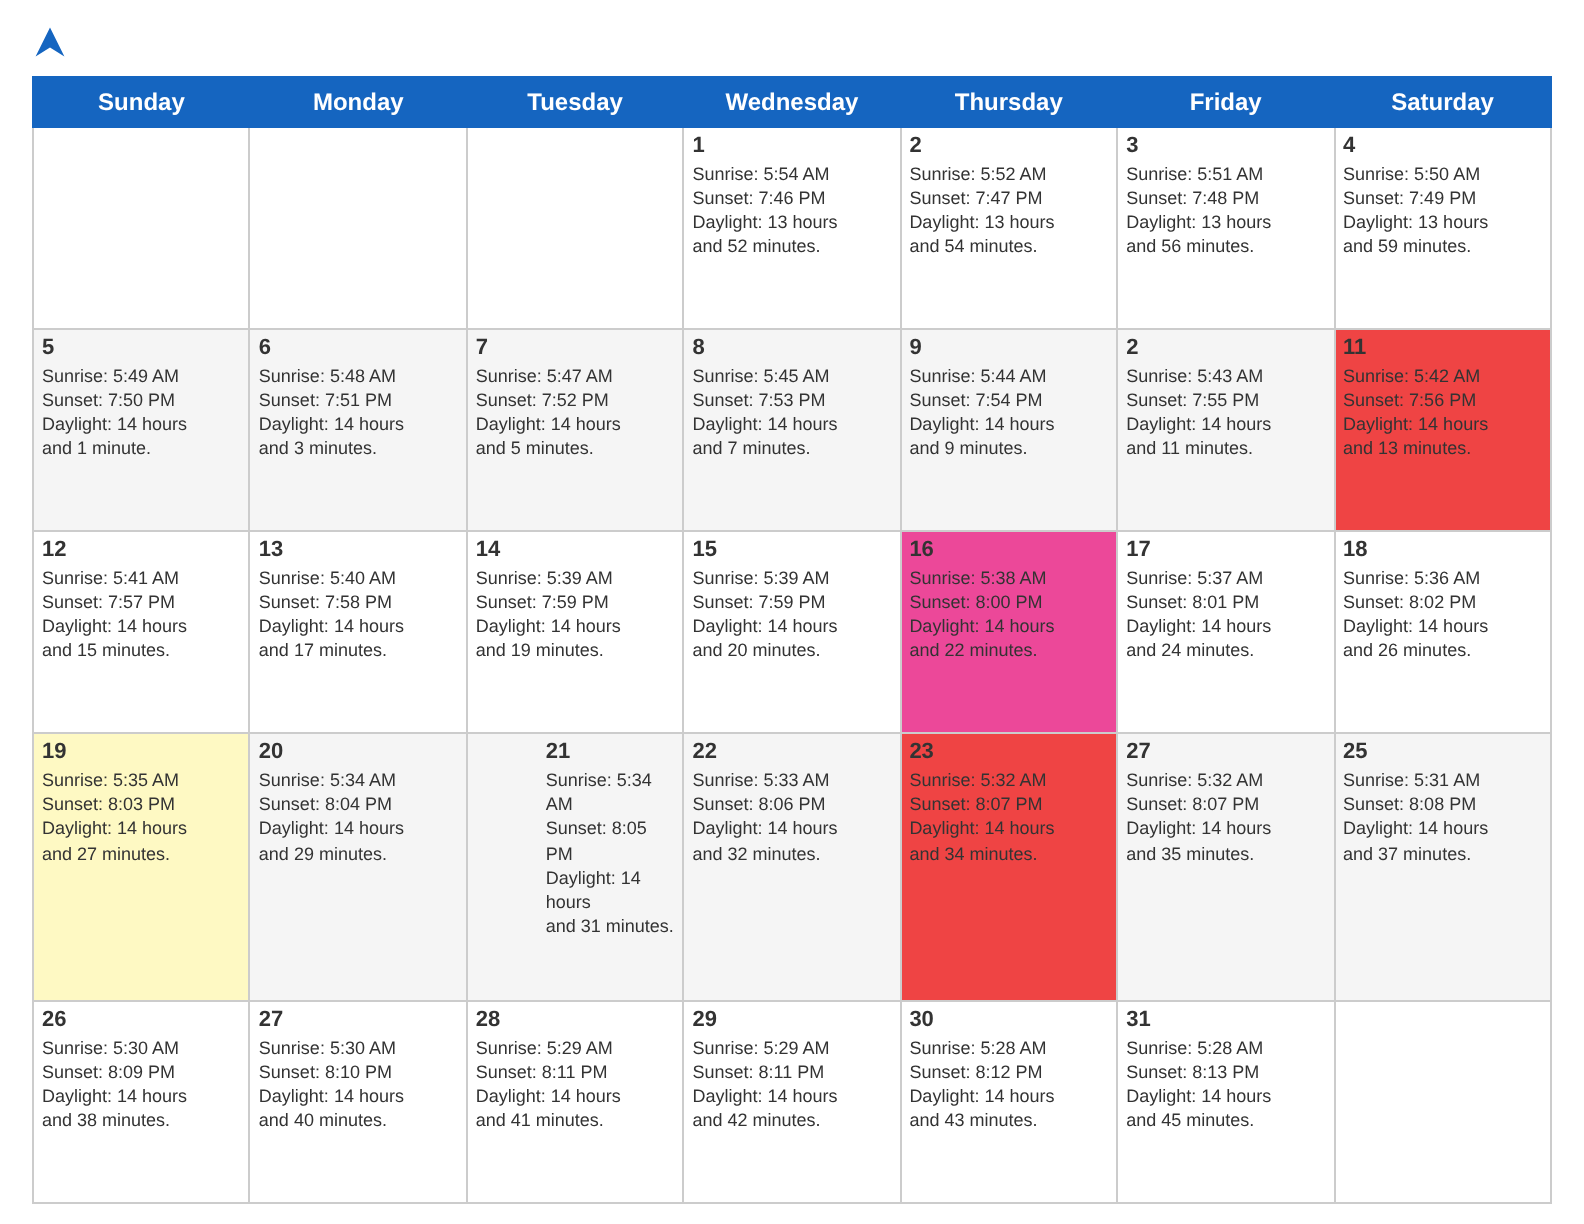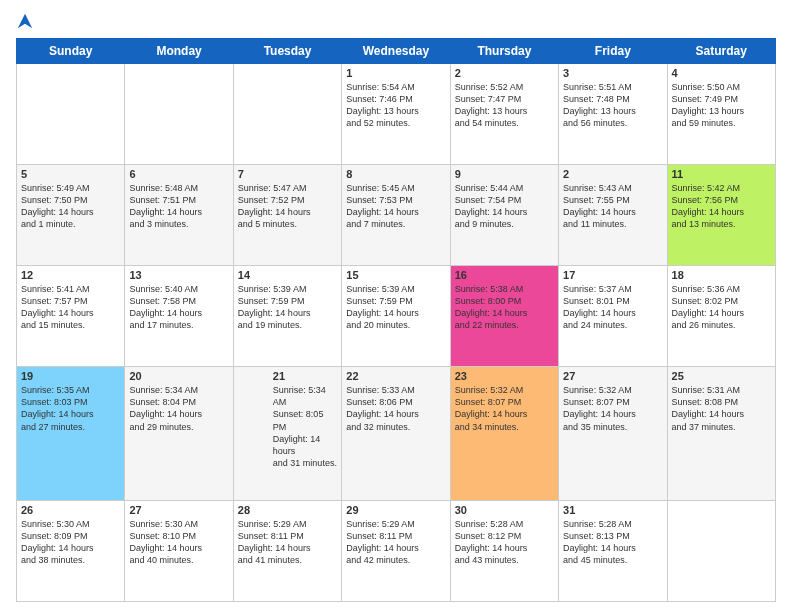--- a/index.html
+++ b/index.html
@@ -204,21 +204,21 @@
 Daylight: 14 hours
 and 9 minutes.</div>
           </td>
           <td style="background: rgb(245, 245, 245);">
             <span class="day-num">2</span>
             <div class="day-info" style="white-space: pre-line;">Sunrise: 5:43 AM
 Sunset: 7:55 PM
 Daylight: 14 hours
 and 11 minutes.</div>
           </td>
-          <td style="background: #bef264;">
+          <td style="background: #ef4444;">
             <span class="day-num">11</span>
             <div class="day-info" style="white-space: pre-line;">Sunrise: 5:42 AM
 Sunset: 7:56 PM
 Daylight: 14 hours
 and 13 minutes.</div>
           </td>
         </tr>
         <tr>
           <td style="background: rgb(255, 255, 255);">
             <span class="day-num">12</span>
@@ -264,21 +264,21 @@
           </td>
           <td style="background: rgb(255, 255, 255);">
             <span class="day-num">18</span>
             <div class="day-info" style="white-space: pre-line;">Sunrise: 5:36 AM
 Sunset: 8:02 PM
 Daylight: 14 hours
 and 26 minutes.</div>
           </td>
         </tr>
         <tr>
-          <td style="background: #7dd3fc;">
+          <td style="background: #fef9c3;">
             <span class="day-num">19</span>
             <div class="day-info" style="white-space: pre-line;">Sunrise: 5:35 AM
 Sunset: 8:03 PM
 Daylight: 14 hours
 and 27 minutes.</div>
           </td>
           <td style="background: rgb(245, 245, 245);">
             <span class="day-num">20</span>
             <div class="day-info" style="white-space: pre-line;">Sunrise: 5:34 AM
 Sunset: 8:04 PM
@@ -292,21 +292,21 @@
 Daylight: 14 hours
 and 31 minutes.</div>
           </td>
           <td style="background: rgb(245, 245, 245);">
             <span class="day-num">22</span>
             <div class="day-info" style="white-space: pre-line;">Sunrise: 5:33 AM
 Sunset: 8:06 PM
 Daylight: 14 hours
 and 32 minutes.</div>
           </td>
-          <td style="background: #fdba74; margin-top: 29px;">
+          <td style="background: #ef4444; margin-top: 29px;">
             <span class="day-num">23</span>
             <div class="day-info" style="white-space: pre-line;">Sunrise: 5:32 AM
 Sunset: 8:07 PM
 Daylight: 14 hours
 and 34 minutes.</div>
           </td>
           <td style="background: rgb(245, 245, 245);">
             <span class="day-num">27</span>
             <div class="day-info" style="white-space: pre-line;">Sunrise: 5:32 AM
 Sunset: 8:07 PM

